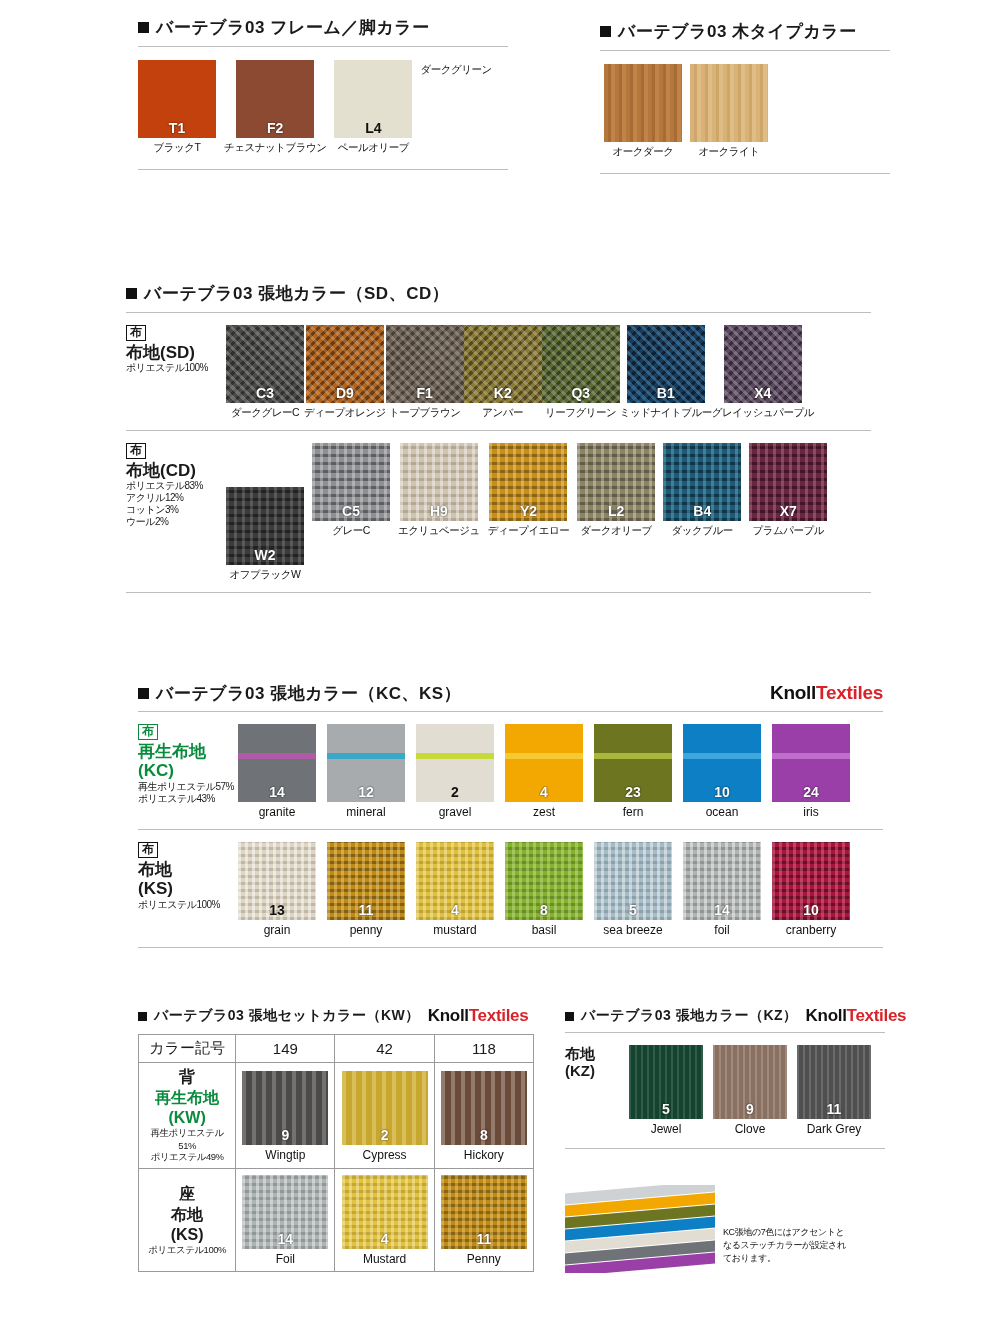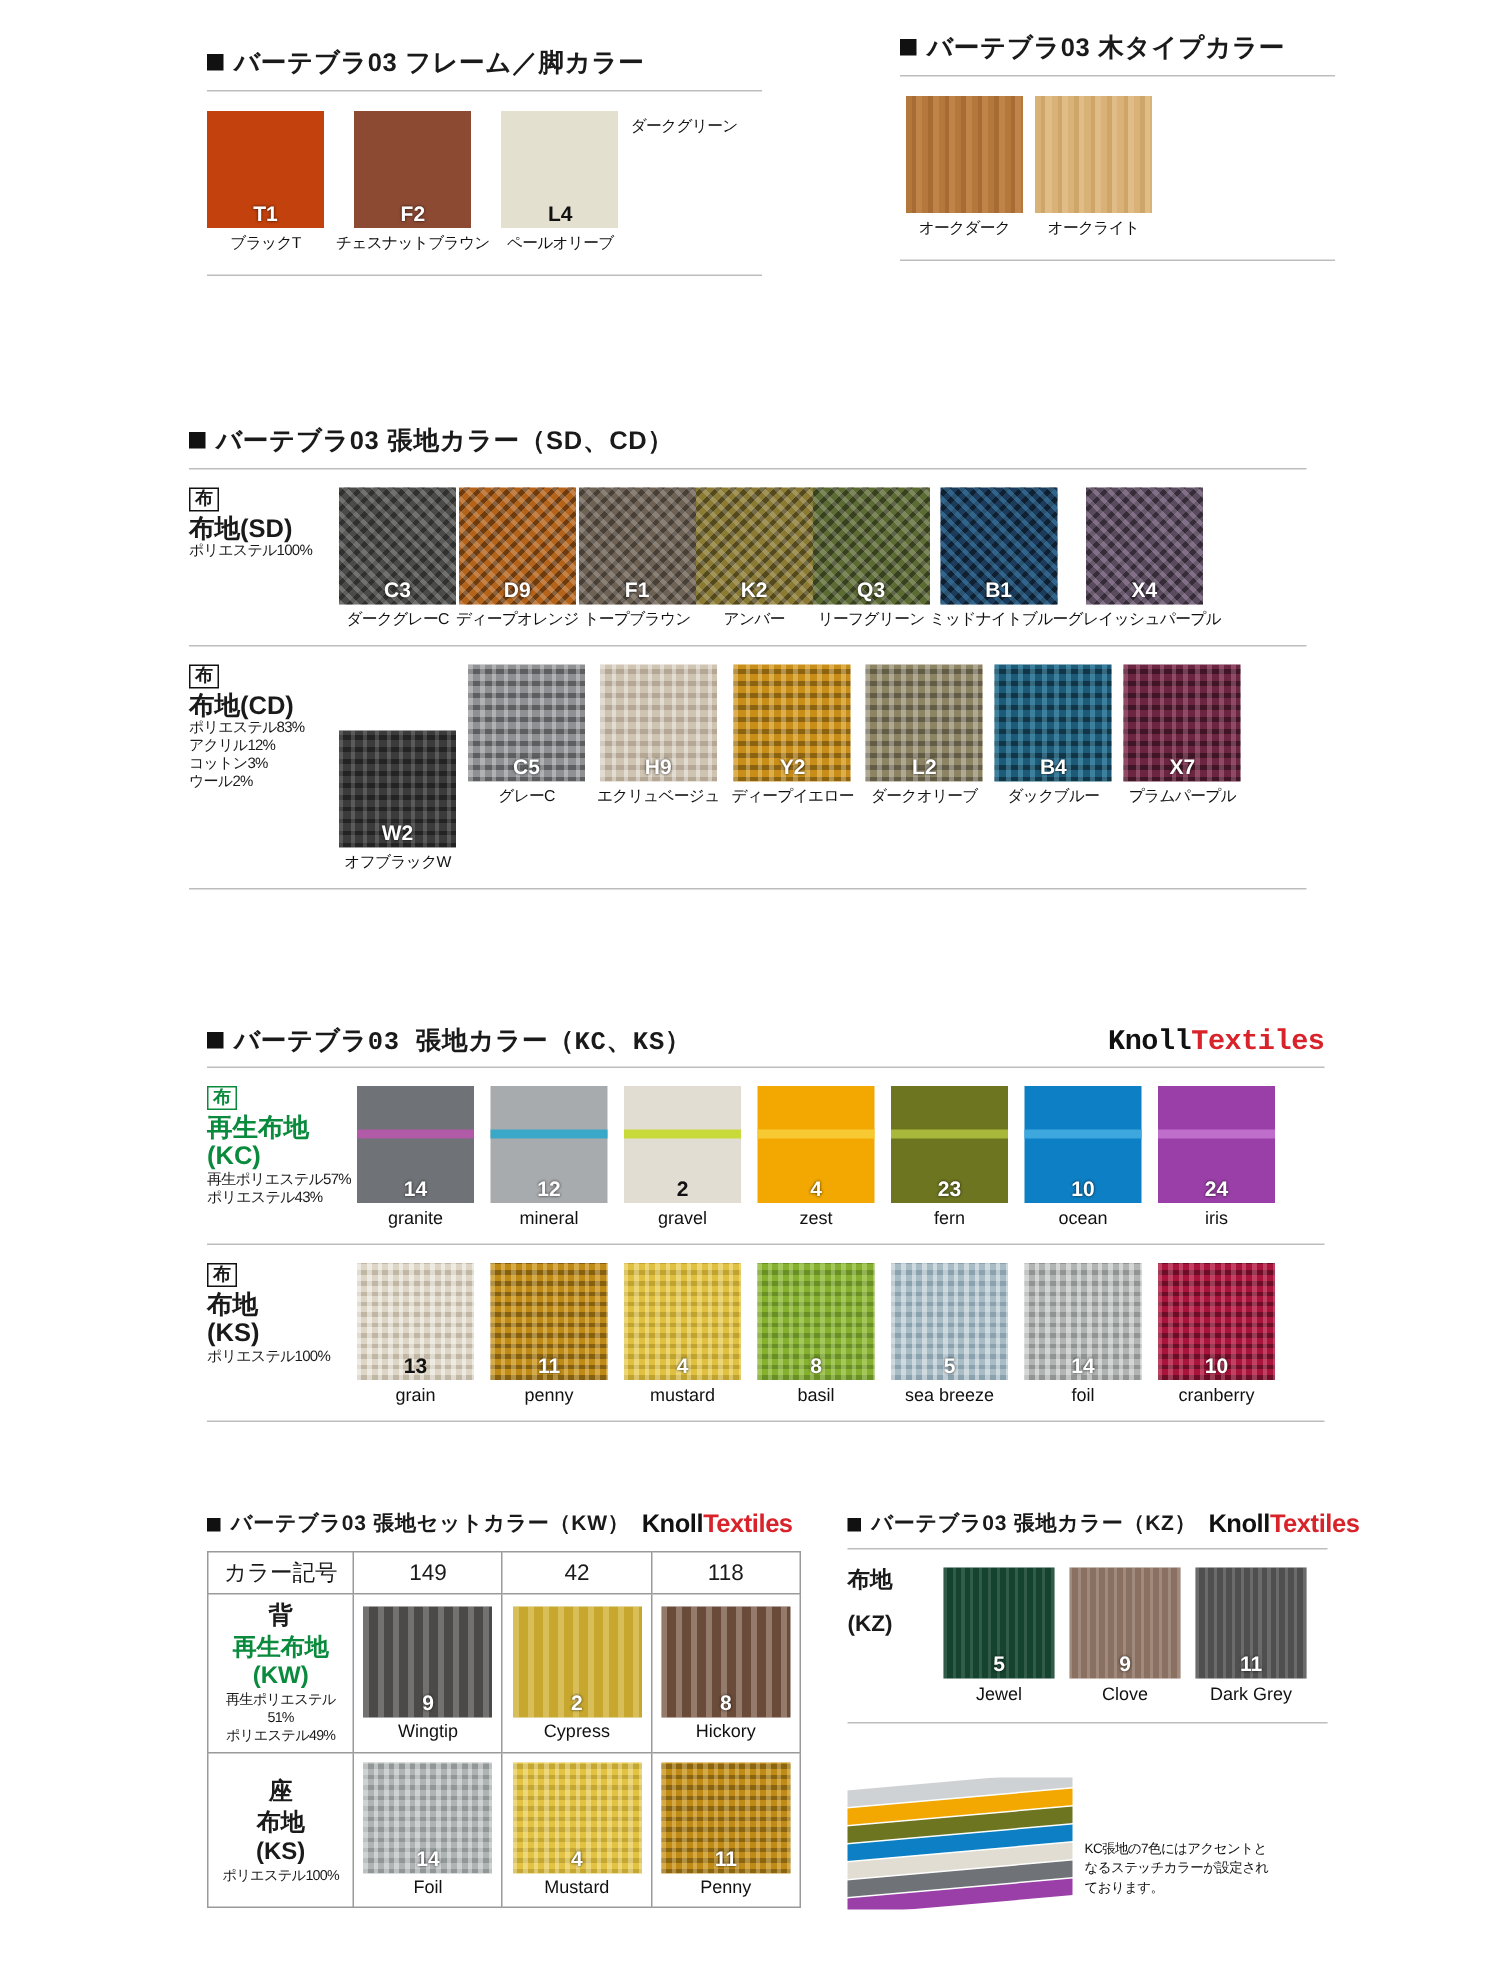--- a/index.html
+++ b/index.html
@@ -69,21 +69,21 @@
   .kw-lab { width:96px; vertical-align:middle; padding:4px 6px !important; text-align:left; }
   .kw-cell { width:98px; padding:6px 4px 4px !important; }
 
   .fan-note { font-size:9px; line-height:1.45; letter-spacing:-0.4px; color:#111; }
 </style>
 </head>
 <body>
 
 <div class="page">
 
-  <div class="abs" style="left:138px; top:30px; width:370px;">
+  <div class="abs" style="left:138px; top:16px; width:370px;">
     <div class="sec-head">
       <span class="sq"></span>
       <span>バーテブラ03 フレーム／脚カラー</span>
     </div>
     <div class="rule" style="margin-top:7px;"></div>
     <div style="display:flex; gap:8px; margin-top:13px;">
       <div class="swatch-col">
         <span class="tile" style="background:#c2410c">
           <span class="code">T1</span>
         </span>
@@ -240,21 +240,21 @@
           </span>
           <span class="cap">プラムパープル</span>
         </div>
       </div>
     </div>
 
     <div class="rule" style="margin-top:10px;"></div>
   </div>
 
   <div class="abs" style="left:138px; top:682px; width:745px;">
-    <div style="display:flex; align-items:flex-end; justify-content:space-between;font-family:Liberation Mono, monospace;">
+    <div style="display:flex; align-items:flex-start; justify-content:space-between;">
       <div class="sec-head">
         <span class="sq"></span>
         <span>バーテブラ03 張地カラー（KC、KS）</span>
       </div>
       <div class="knoll">
         <span class="k">Knoll</span><span class="t">Textiles</span>
       </div>
     </div>
     <div class="rule" style="margin-top:6px;"></div>
 
@@ -454,21 +454,21 @@
       </div>
       <div class="knoll" style="font-size:17px;">
         <span class="k">Knoll</span><span class="t">Textiles</span>
       </div>
     </div>
     <div class="rule" style="margin-top:6px;"></div>
 
     <div style="display:flex; margin-top:12px;">
       <div class="rowlabel" style="width:64px;">
         <div class="big" style="font-size:15px;">布地</div>
-        <div class="big" style="font-size:15px;margin-top:12px;">(KZ)</div>
+        <div class="big" style="font-size:15px;">(KZ)</div>
       </div>
       <div style="display:flex; gap:10px;">
         <div class="swatch-col">
           <span class="tile" style="width:74px;height:74px;background:#14432f;background-image:repeating-linear-gradient(90deg,rgba(255,255,255,.13) 0 2px,transparent 2px 6px);">
             <span class="code">5</span>
           </span>
           <span class="cap en">Jewel</span>
         </div>
         <div class="swatch-col">
           <span class="tile" style="width:74px;height:74px;background:#8a7060;background-image:repeating-linear-gradient(90deg,rgba(255,255,255,.18) 0 2px,transparent 2px 6px);">

